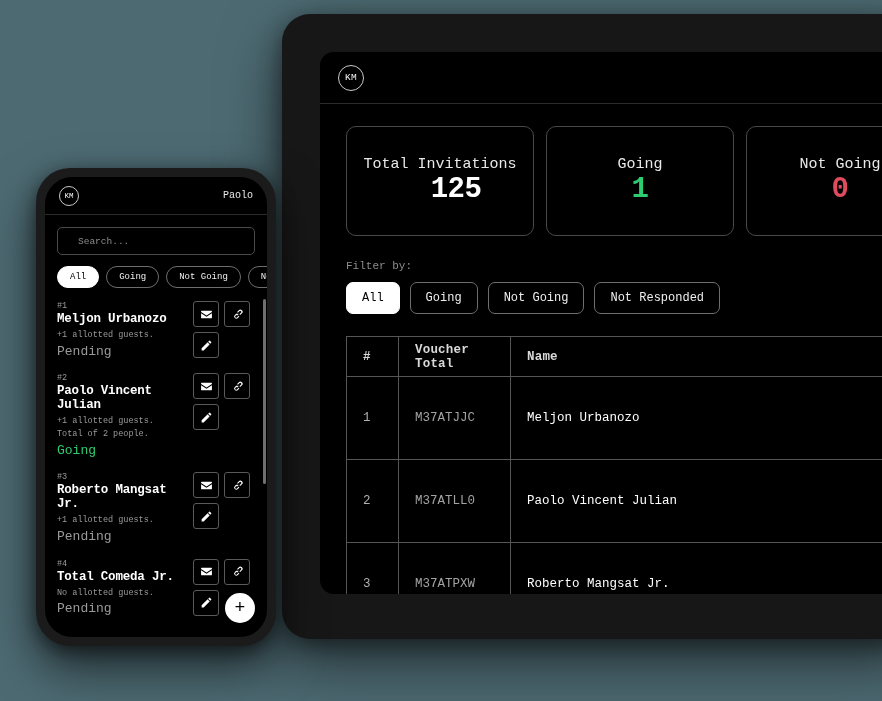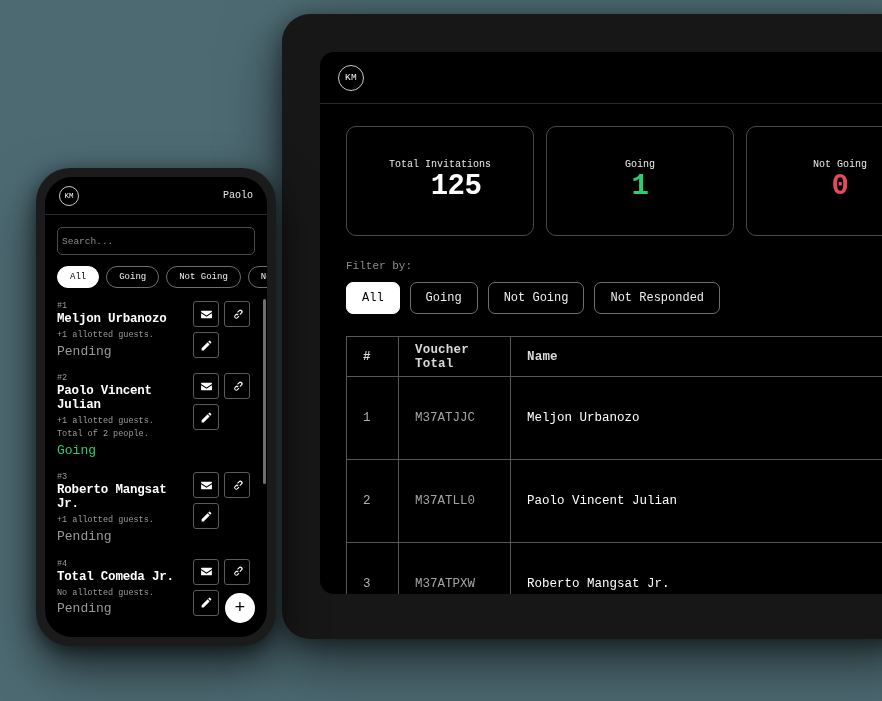--- a/index.html
+++ b/index.html
@@ -50,21 +50,21 @@
   }
   .stat-card {
     width: 188px; height: 110px;
     border: 1px solid #494949;
     border-radius: 10px;
     background: #000;
     display: flex; flex-direction: column;
     align-items: center; justify-content: center;
     flex: 0 0 auto;
   }
-  .stat-label { font-size: 10px; color: #e9e9e9; }
+  .stat-label { font-size: 15px; color: #e9e9e9; }
   .stat-value { font-size: 29px; font-weight: bold; letter-spacing: -0.5px; }
   .stat-value.white { color: #ffffff; margin-left: 32px; }
   .stat-value.green { color: #2ecc71; }
   .stat-value.red  { color: #e04c5f; }
 
   .filter-wrap { padding: 24px 0 0 26px; }
   .filter-label { font-size: 11px; color: #8d8d8d; margin-bottom: 10px; }
   .filter-pills { display: flex; gap: 10px; }
   .pill {
     border: 1px solid #6e6e6e;
@@ -125,21 +125,21 @@
     font-size: 7.5px;
   }
   .ph-logout { font-size: 10px; color: #e8e8e8; }
   .ph-body { position: relative; height: calc(100% - 38px); overflow: hidden; }
   .ph-search {
     margin: 12px 12px 0 12px;
     height: 28px;
     border: 1px solid #4a4a4a;
     border-radius: 5px;
     display: flex; align-items: center;
-    padding: 0 4px;
+    padding: 0 20px;
   }
   .ph-search span { font-size: 9.5px; color: #8c8c8c; }
   .ph-filters {
     display: flex; gap: 7px;
     margin: 11px 0 0 12px;
   }
   .ph-pill {
     border: 1px solid #6e6e6e;
     border-radius: 999px;
     background: #000; color: #efefef;

